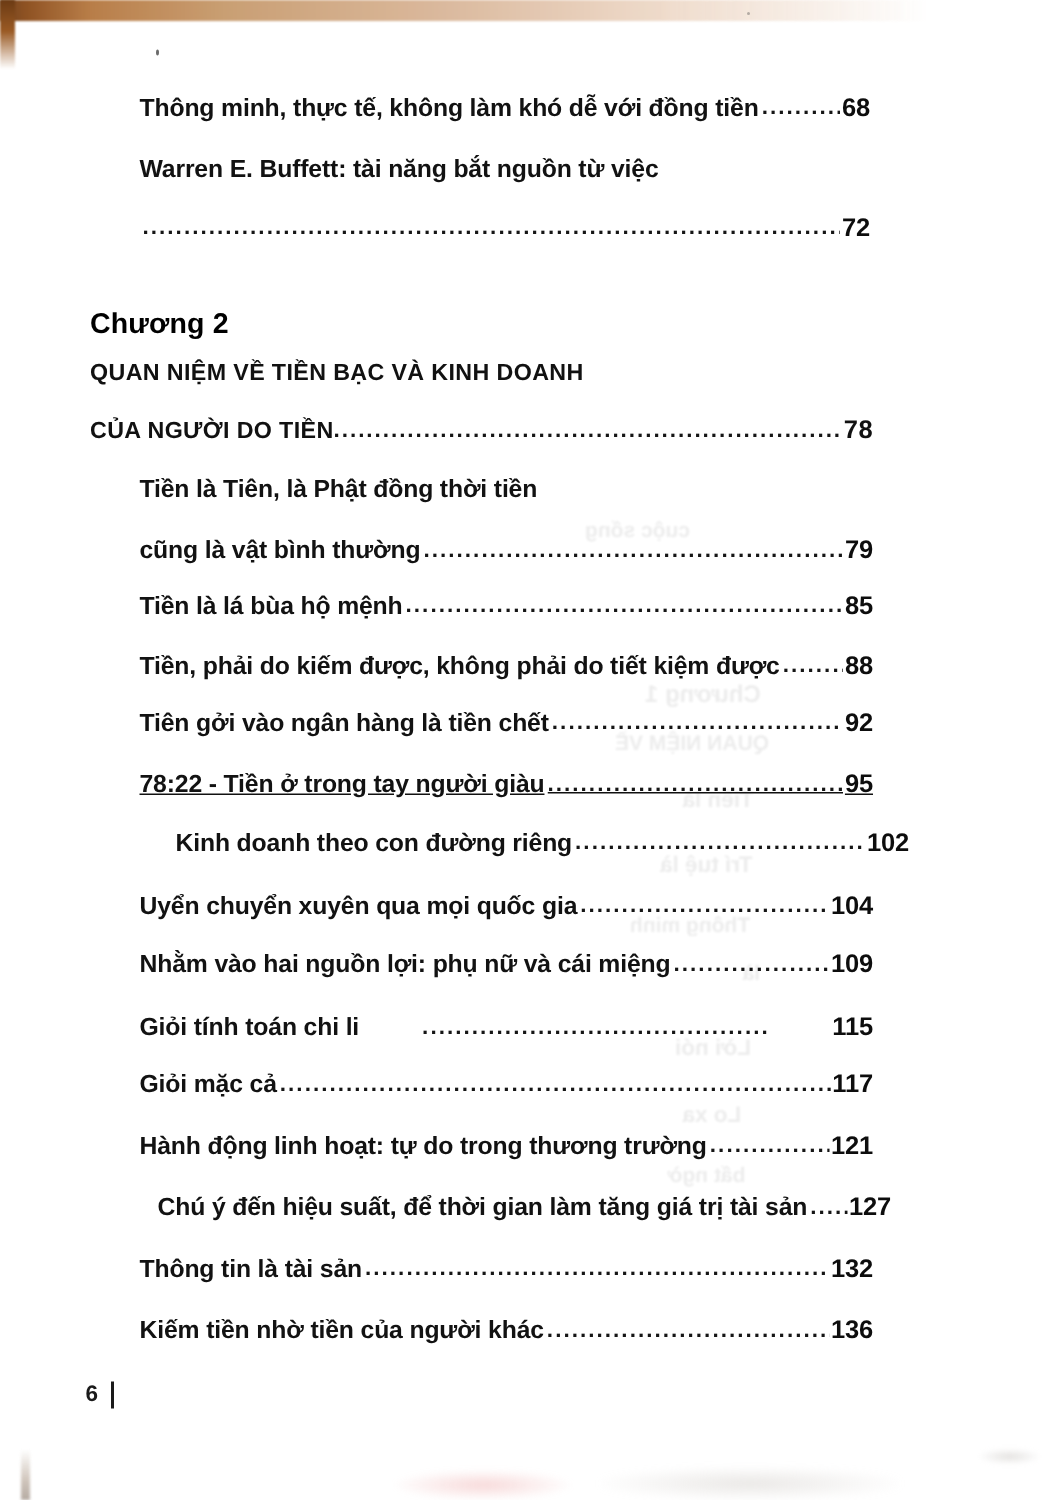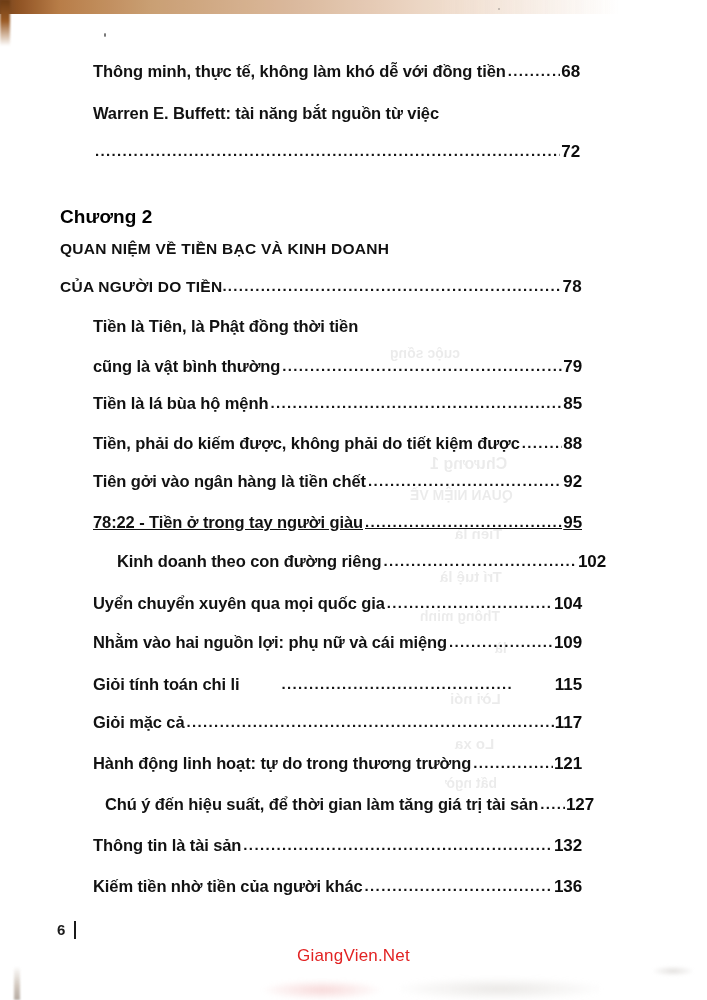--- a/index.html
+++ b/index.html
@@ -355,15 +355,14 @@
           <span class="leader"></span>
           <span class="pnum">136</span>
         </div>
       </div>
 
     <div class="folio">
       <span>6</span>
       <span class="rule"></span>
     </div>
 
-    <div class="watermark">GiangVien.Net</div>
   </div>
 </div>
 
 </body></html>

